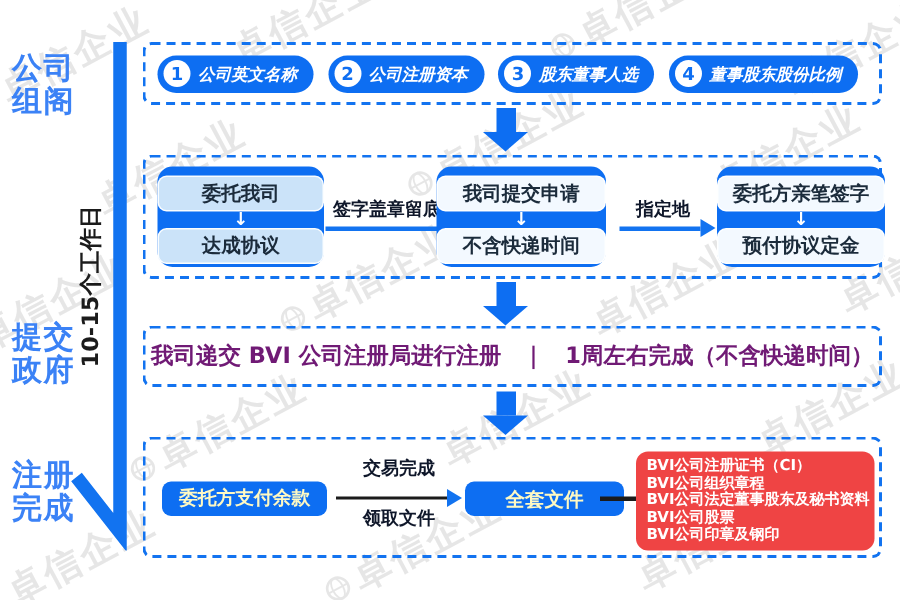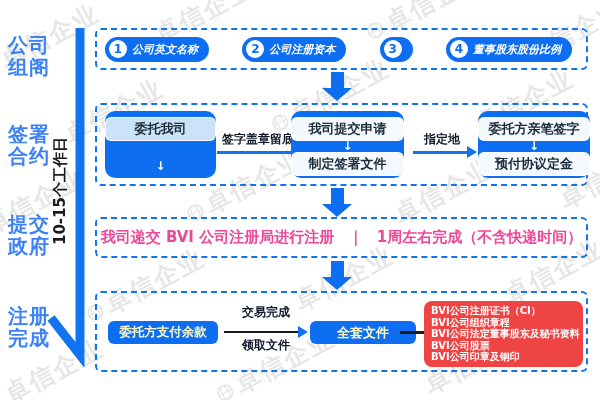--- a/index.html
+++ b/index.html
@@ -70,21 +70,21 @@
   .h-arrow .line.dark{background:#1b1b1b;height:2.5px;}
   .h-arrow .head{width:0;height:0;border-top:6px solid transparent;border-bottom:6px solid transparent;border-left:10px solid #1273f0;}
   .arrow-label{
     position:absolute;z-index:2;font-size:12px;font-weight:bold;color:#0f172a;
     white-space:nowrap;
   }
   
   .phase3-text{
     position:absolute;left:95px;top:217px;width:493px;height:41px;z-index:2;
     display:flex;align-items:center;justify-content:center;gap:14px;
-    color:#ec4899;font-size:15px;font-weight:bold;white-space:nowrap;
+    color:#701a75;font-size:15px;font-weight:bold;white-space:nowrap;
   }
   
   .blue-pill{
     position:absolute;background:#0d6ef2;border-radius:6px;z-index:2;
     color:#fef9c3;font-weight:bold;display:flex;align-items:center;justify-content:center;
     white-space:nowrap;
   }
   .connector{position:absolute;background:#1b1b1b;z-index:2;}
   .doc-box{
     position:absolute;left:424px;top:301px;width:159px;height:66px;z-index:2;
@@ -177,24 +177,20 @@
       <span>卓信企业</span>
     </div>
   <div class="wm" style="left:555px;top:160px">
       <span>卓信企业</span>
     </div>
 
   <div class="stage-label" style="top:34px">
       <span>公司</span>
       <span>组阁</span>
     </div>
-  <div class="stage-label" style="top:123px">
-      <span>签署</span>
-      <span>合约</span>
-    </div>
   <div class="stage-label" style="top:305px">
       <span>注册</span>
       <span>完成</span>
     </div>
   <div class="stage-label" style="top:213px">
       <span>提交</span>
       <span>政府</span>
     </div>
 
   <svg class="timeline-svg" width="52" height="345">
@@ -211,20 +207,21 @@
     <div class="step-pill">
       <span class="step-num">1</span>
       <span class="step-label">公司英文名称</span>
     </div>
     <div class="step-pill">
       <span class="step-num">2</span>
       <span class="step-label">公司注册资本</span>
     </div>
     <div class="step-pill">
       <span class="step-num">3</span>
+      <span class="step-label">股东董事人选</span>
     </div>
     <div class="step-pill">
       <span class="step-num">4</span>
       <span class="step-label">董事股东股份比例</span>
     </div>
   </div>
 
   <div class="down-arrow" style="left:322px;top:72px">
       <div class="shaft"></div>
       <div class="head"></div>
@@ -234,30 +231,31 @@
       <div class="head"></div>
     </div>
   <div class="down-arrow" style="left:322px;top:261px">
       <div class="shaft"></div>
       <div class="head"></div>
     </div>
 
   <div class="duo-box" style="left:105px;width:111px">
     <div class="duo-inner tint">委托我司</div>
     <div class="duo-mid-arrow">↓</div>
+    <div class="duo-inner tint">达成协议</div>
   </div>
   <div class="h-arrow" style="left:217px;top:146px;width:85px">
       <div class="line"></div>
       <div class="head"></div>
     </div>
   <div class="arrow-label" style="left:222px;top:131px">签字盖章留底</div>
   <div class="duo-box" style="left:291px;width:113px">
     <div class="duo-inner">我司提交申请</div>
     <div class="duo-mid-arrow">↓</div>
-    <div class="duo-inner">制定签署文件</div>
+    <div class="duo-inner">不含快递时间</div>
   </div>
   <div class="h-arrow" style="left:413px;top:146px;width:64px">
       <div class="line"></div>
       <div class="head"></div>
     </div>
   <div class="arrow-label" style="left:424px;top:131px">指定地</div>
   <div class="duo-box" style="left:478px;width:112px">
     <div class="duo-inner">委托方亲笔签字</div>
     <div class="duo-mid-arrow">↓</div>
     <div class="duo-inner">预付协议定金</div>

